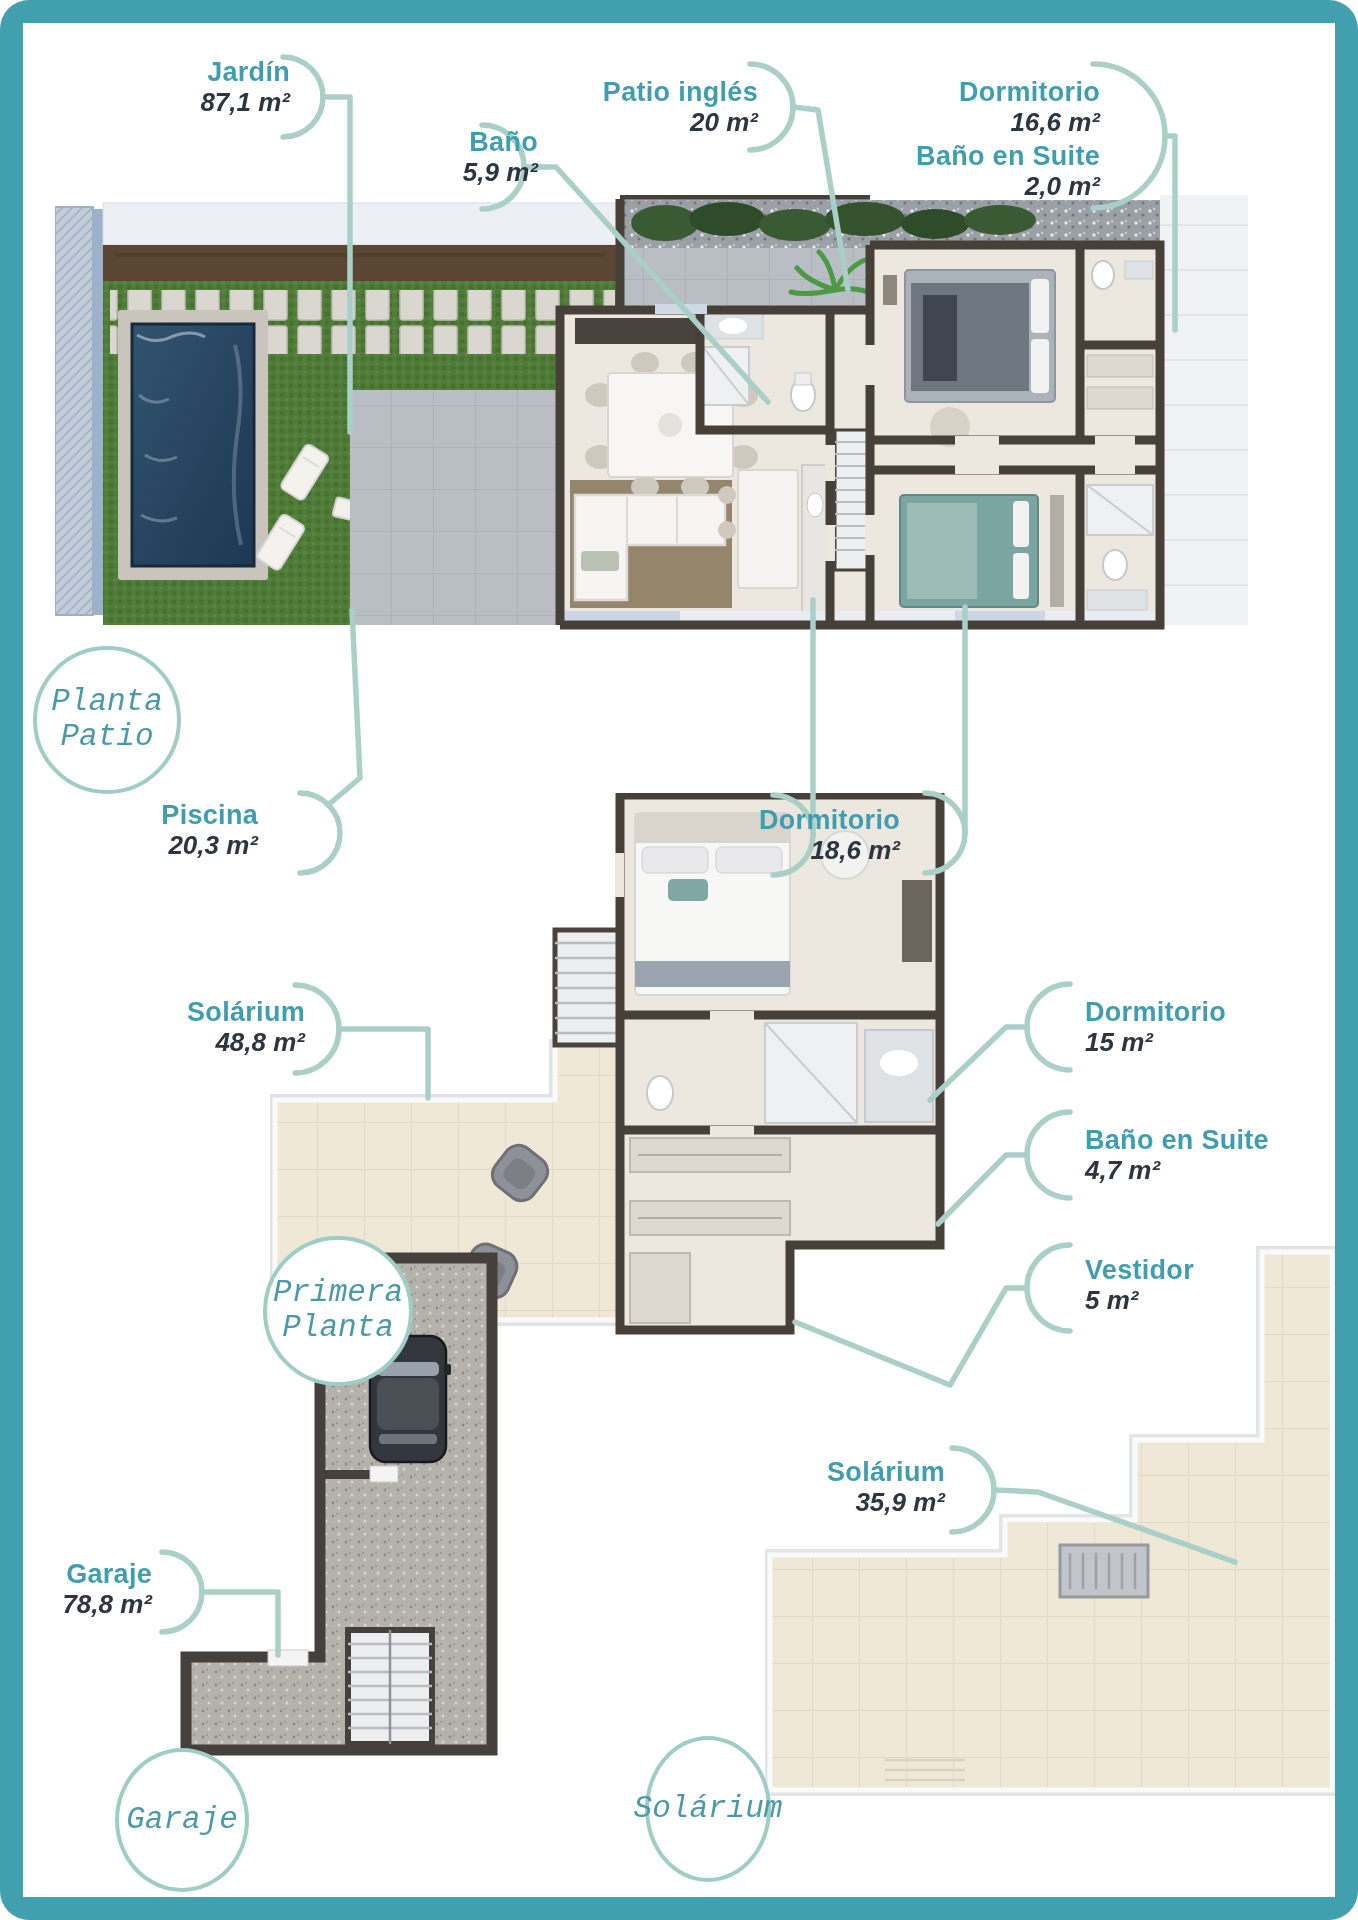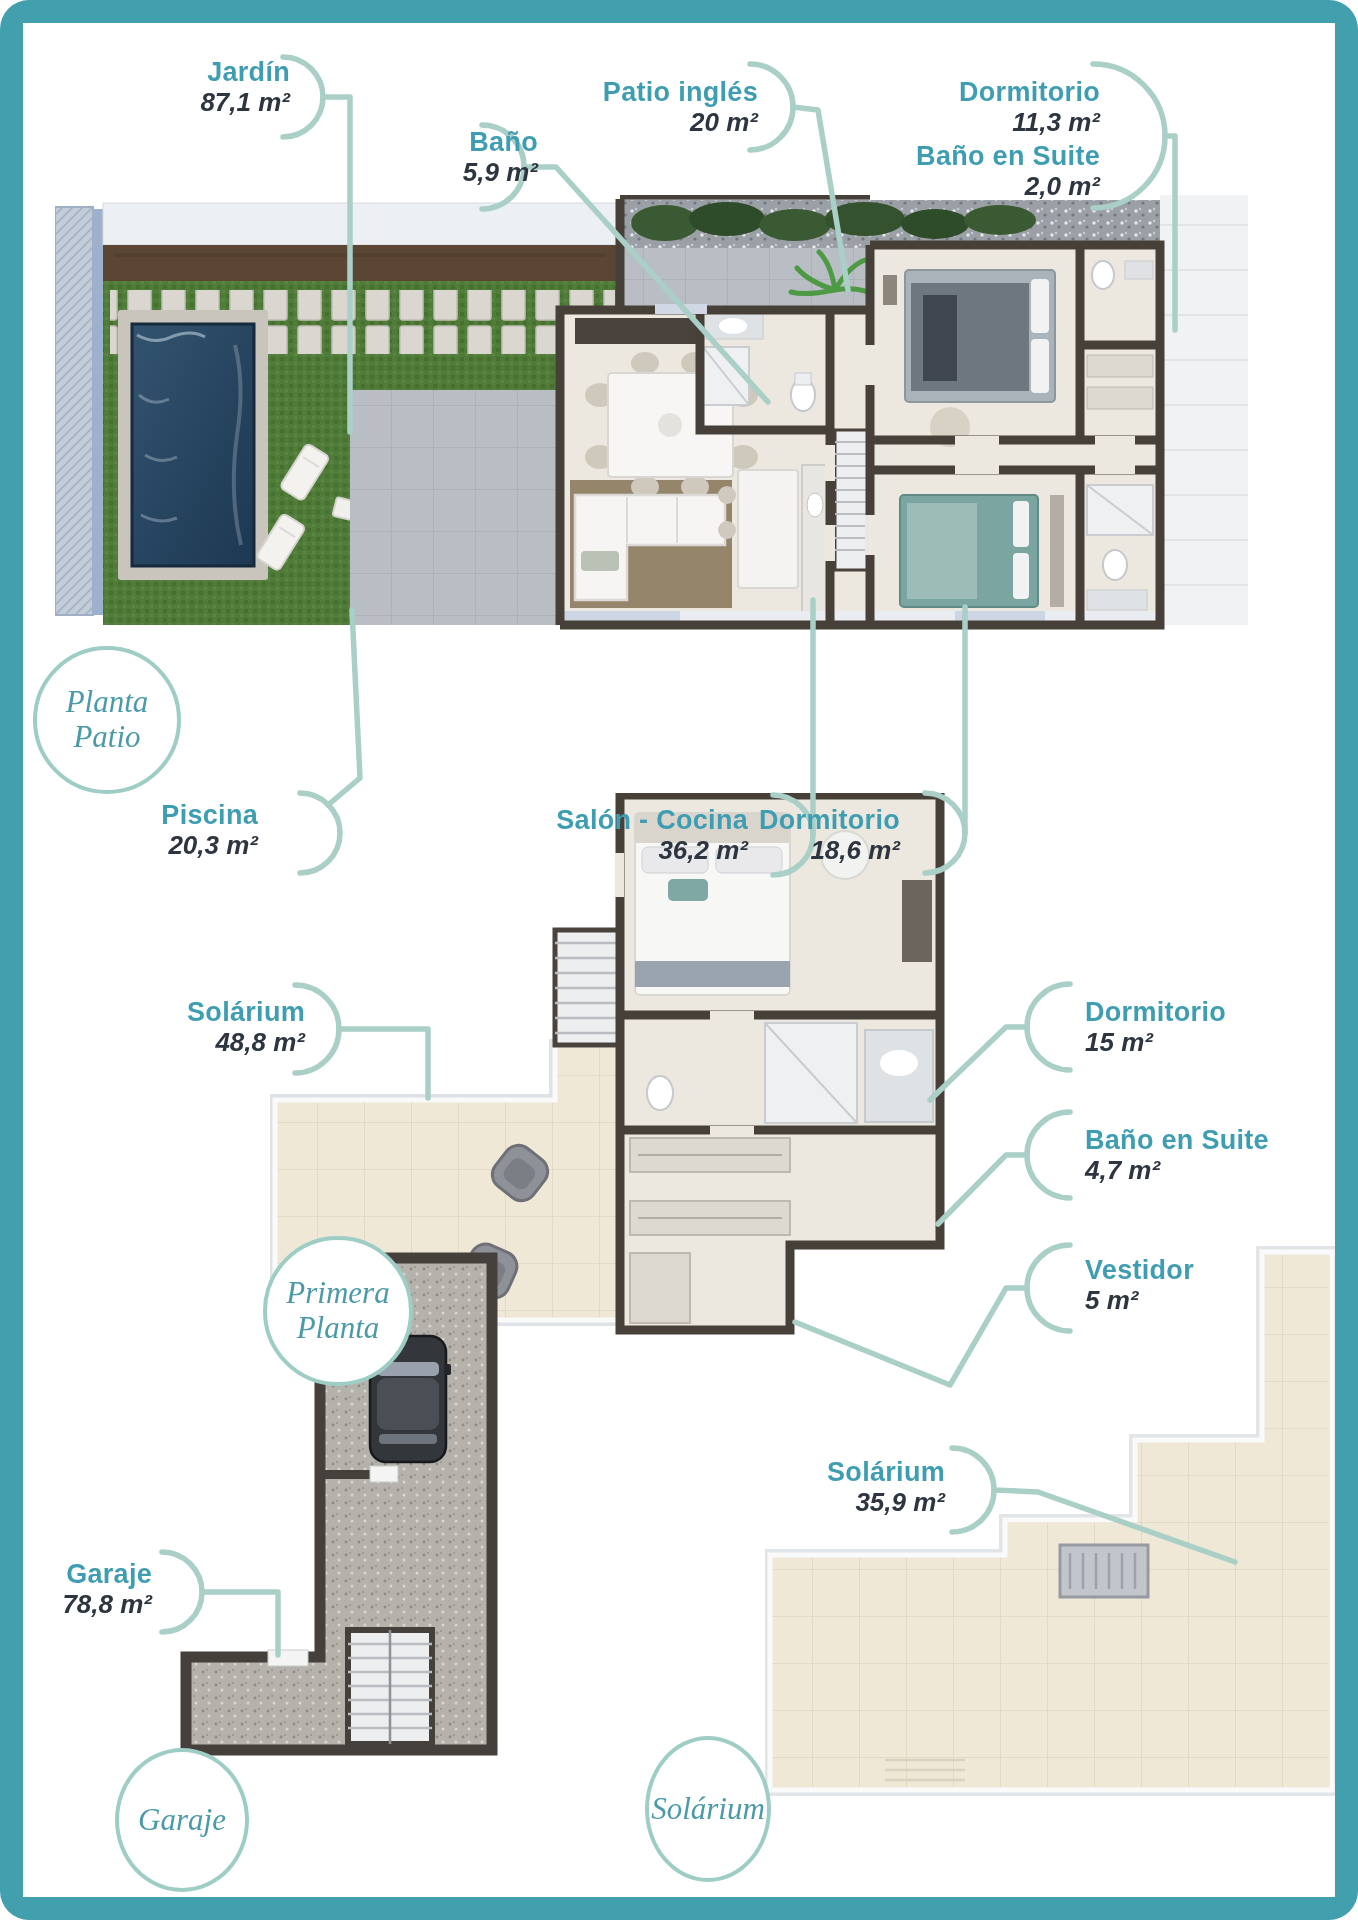--- a/index.html
+++ b/index.html
@@ -8,21 +8,21 @@
   .frame{position:absolute;inset:0;border:23px solid #429fae;pointer-events:none;z-index:9;}
   svg.plan{position:absolute;z-index:1;}
   #callouts{position:absolute;left:0;top:0;z-index:2;}
   .callout{position:absolute;z-index:4;}
   .callout.right{text-align:right;}
   .callout.left{text-align:left;}
   .room{font-size:27px;font-weight:bold;color:#3f9db2;letter-spacing:.3px;line-height:1.05;}
   .area{font-size:26px;font-style:italic;font-weight:600;color:#2d3540;margin-top:3px;line-height:1.05;}
   .badge{position:absolute;z-index:5;background:#ffffff;border:4px solid #9ecdc5;border-radius:50%;
          display:flex;align-items:center;justify-content:center;text-align:center;}
-  .badge span{display:block;font-family:Liberation Serif, serif;font-style:italic;
+  .badge span{display:block;font-family:Liberation Mono, monospace;font-style:italic;
               font-size:31px;color:#4b9aa8;line-height:1.12;}
 </style>
 </head>
 <body>
 
 <div id="stage">
 
   <svg class="plan" style="left:55px;top:195px;" width="1193" height="445" viewBox="0 0 1193 445">
     <defs>
       <pattern id="grassp" width="9" height="9" patternUnits="userSpaceOnUse">
@@ -383,33 +383,29 @@
   <div class="callout right" style="right:820px;top:128px">
     <div class="room">Baño</div>
     <div class="area">5,9 m²</div>
   </div>
   <div class="callout right" style="right:600px;top:78px">
     <div class="room">Patio inglés</div>
     <div class="area">20 m²</div>
   </div>
   <div class="callout right" style="right:258px;top:78px">
     <div class="room">Dormitorio</div>
-    <div class="area">11,3 m²</div>
+    <div class="area">16,6 m²</div>
   </div>
   <div class="callout right" style="right:258px;top:142px">
     <div class="room">Baño en Suite</div>
     <div class="area">2,0 m²</div>
   </div>
   <div class="callout right" style="right:1100px;top:801px">
     <div class="room">Piscina</div>
     <div class="area">20,3 m²</div>
-  </div>
-  <div class="callout right" style="right:610px;top:806px">
-    <div class="room">Salón - Cocina</div>
-    <div class="area">36,2 m²</div>
   </div>
   <div class="callout right" style="right:458px;top:806px">
     <div class="room">Dormitorio</div>
     <div class="area">18,6 m²</div>
   </div>
   <div class="callout right" style="right:1053px;top:998px">
     <div class="room">Solárium</div>
     <div class="area">48,8 m²</div>
   </div>
   <div class="callout left" style="left:1085px;top:998px">

